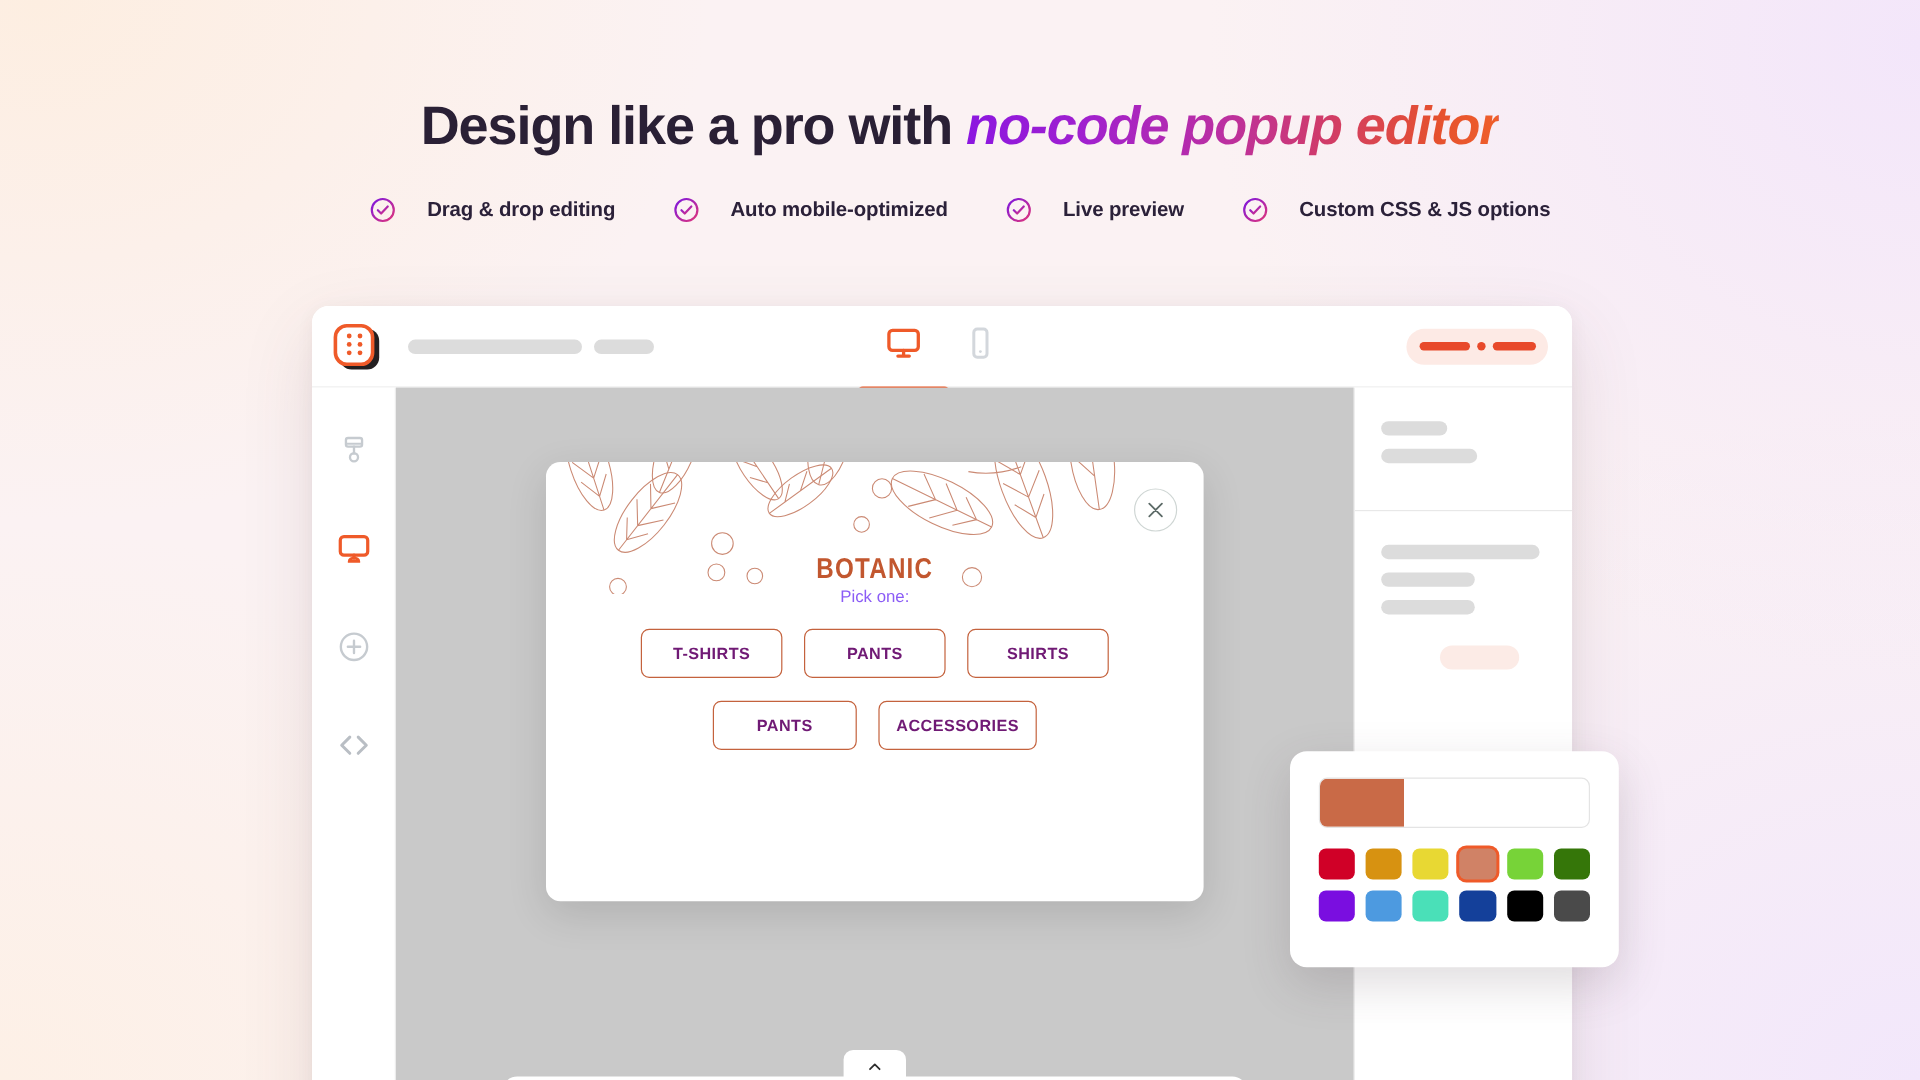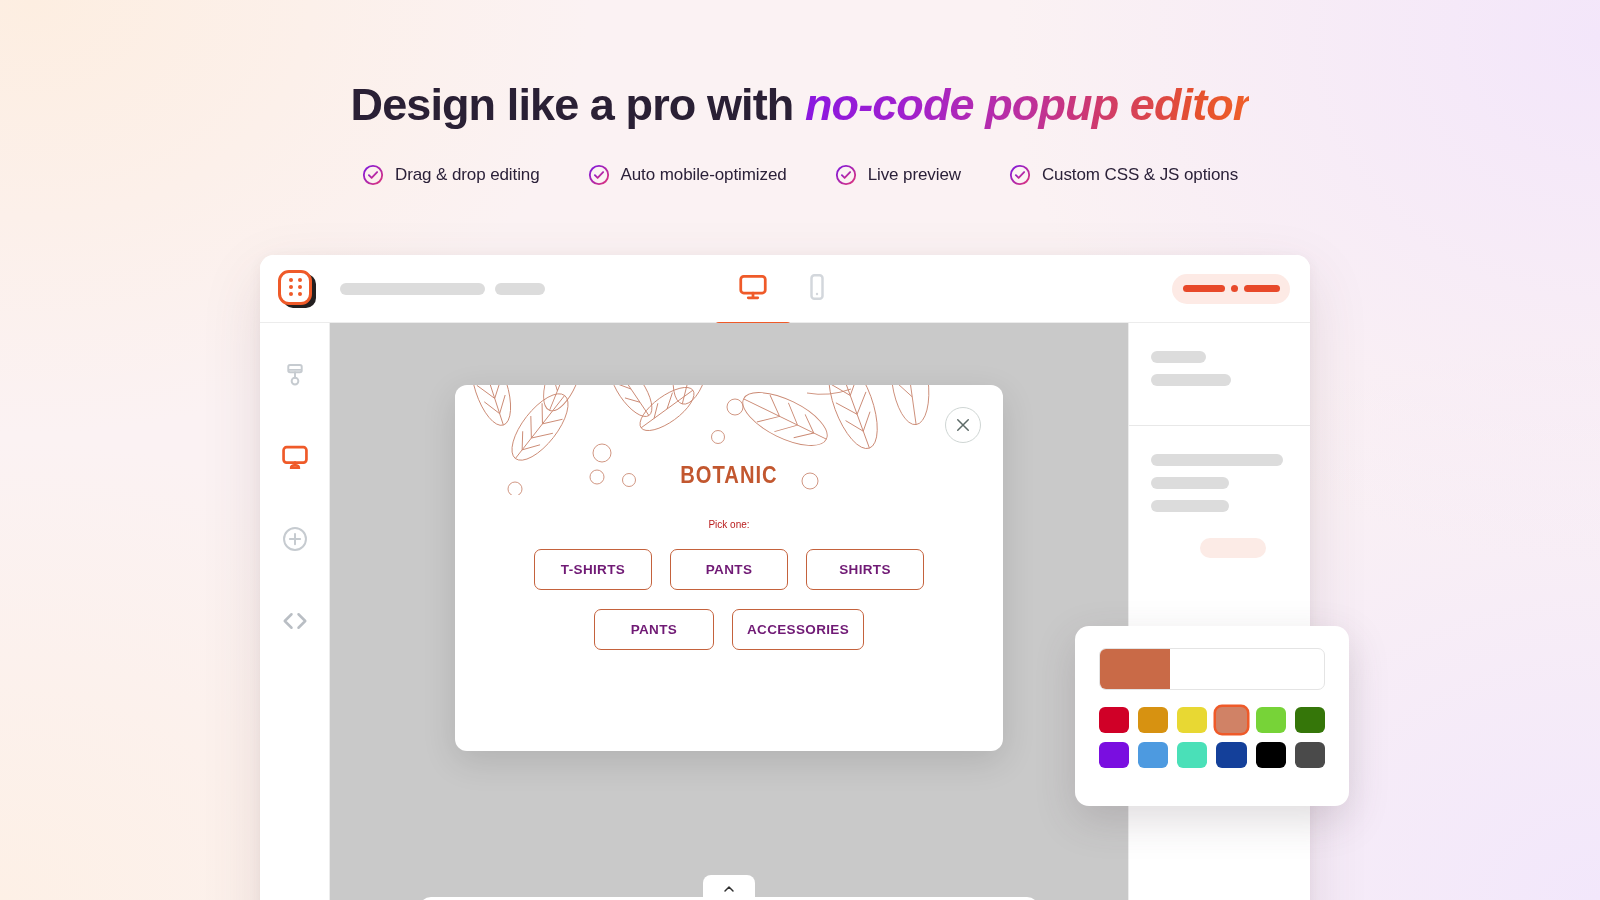--- a/index.html
+++ b/index.html
@@ -48,23 +48,23 @@
     top: 164px;
     left: 0; right: 0;
     display: flex;
     justify-content: center;
     align-items: center;
     gap: 48px;
   }
   .feature {
     display: flex;
     align-items: center;
-    gap: 11px;
+    gap: 26px;
     font-size: 17px;
-    font-weight: 400;
+    font-weight: 700;
     color: #2b2139;
     letter-spacing: -0.1px;
   }
   .check-icon { width: 22px; height: 22px; display: block; flex: 0 0 22px; }
 
   
   .editor {
     position: absolute;
     left: 260px;
     top: 255px;
@@ -216,23 +216,22 @@
   }
   .popup-heading {
     margin-top: 8px;
     font-family: "Liberation Serif", "DejaVu Serif", serif;
     font-size: 35px;
     font-weight: 400;
     color: #1b1b1b;
     letter-spacing: 0.1px;
   }
   .pick-one {
-    margin-top: 30px;
-    font-size: 10px;
-    color: #b91c1c;
+    font-size: 14px;
+    color: #8b5cf6;
   }
   .opt-row { display: flex; justify-content: center; gap: 18px; margin-top: 19px; }
   .opt {
     border: 1.6px solid #c4623d;
     border-radius: 7px;
     color: #701a75;
     font-size: 13.5px;
     font-weight: 700;
     letter-spacing: 0.35px;
     padding: 12px 0;

